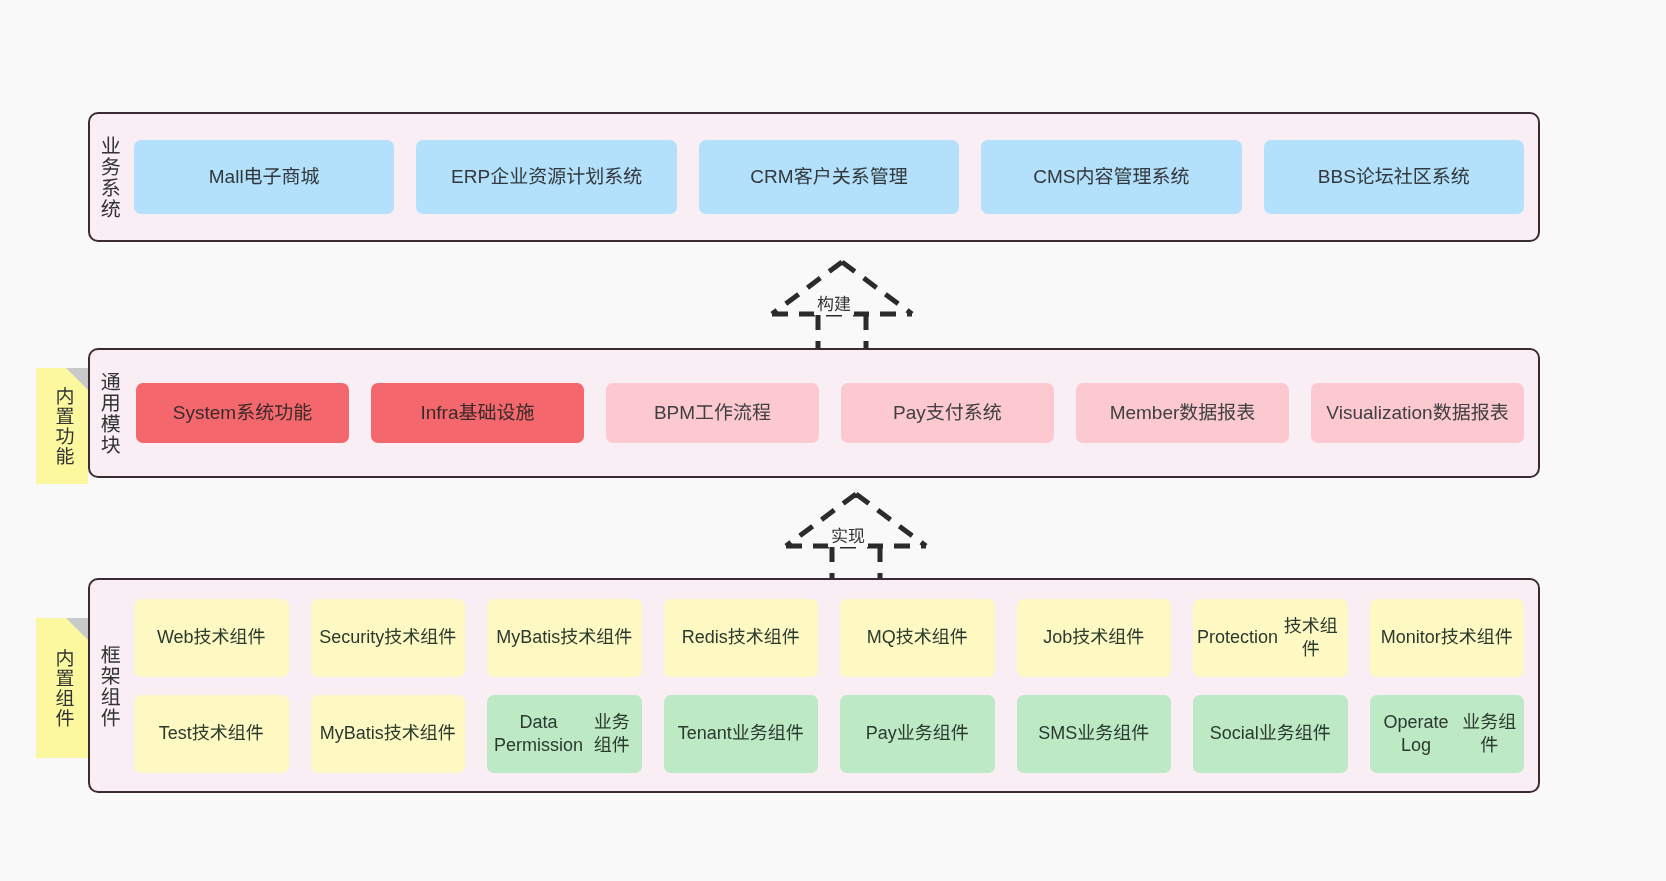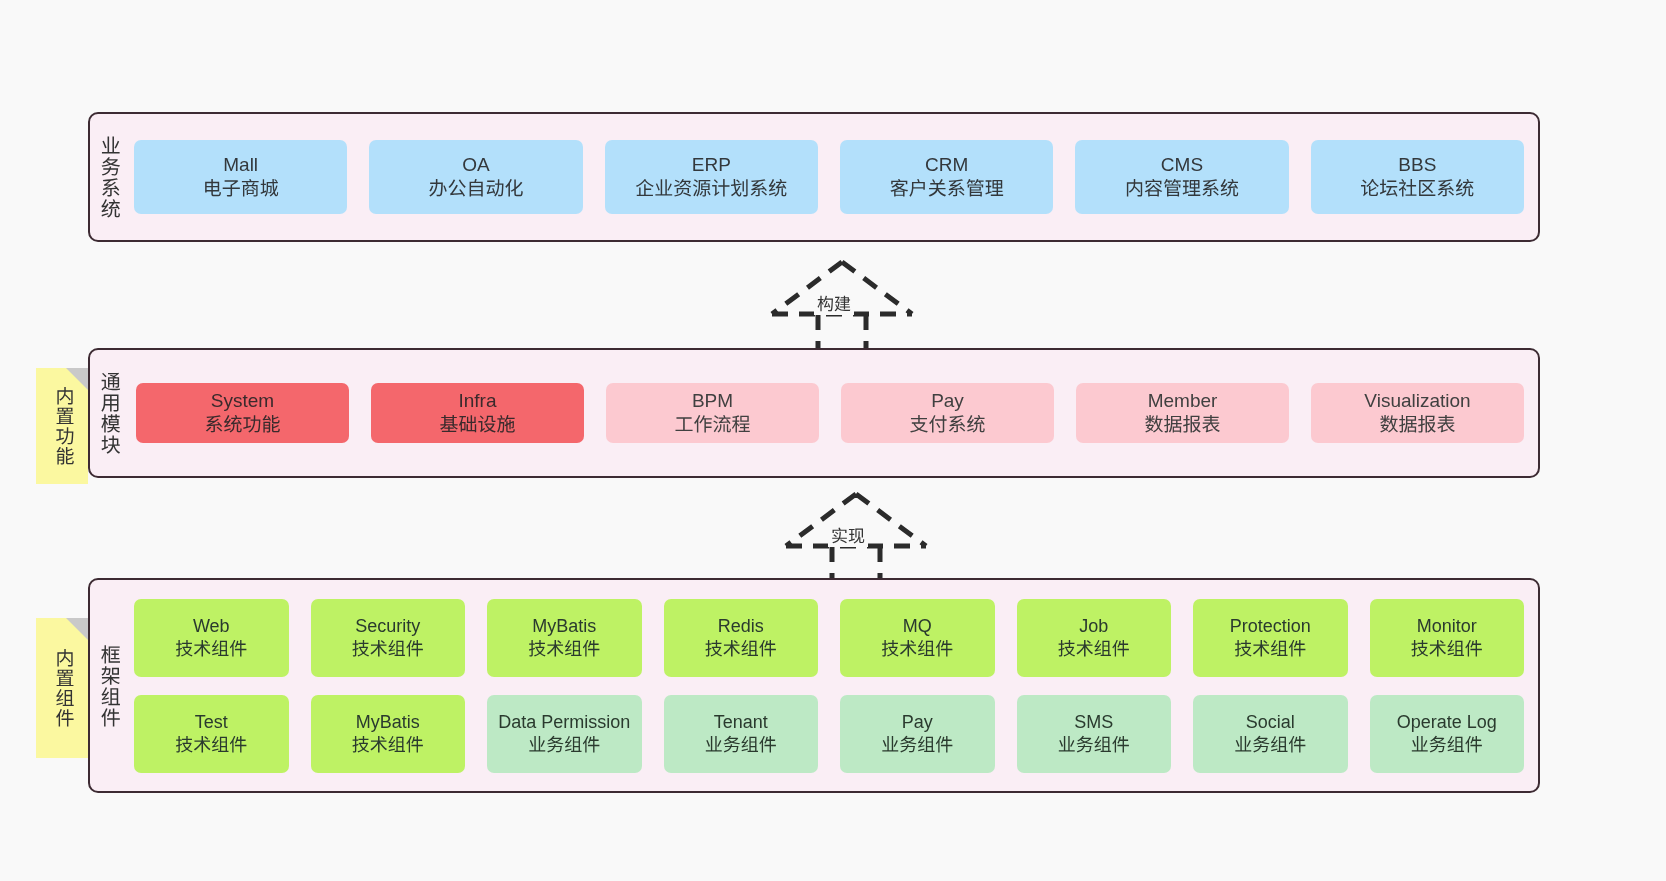--- a/index.html
+++ b/index.html
@@ -61,38 +61,38 @@
   .row {
     display: flex;
     gap: 22px;
     align-items: stretch;
   }
 
   .cell {
     flex: 1 1 0;
     border-radius: 7px;
     display: flex;
-    flex-direction: column;
+    flex-direction: row;
     align-items: center;
     justify-content: center;
     text-align: center;
     line-height: 1.27;
     font-size: 19px;
     color: #2f3b36;
     padding: 6px 4px;
     box-sizing: border-box;
   }
   .cell .cell-name { display: block; }
   .cell .cell-sub  { display: block; }
 
   
   .c-blue        { background: #b3e0fb; color: #33383c; }
   .c-red-strong  { background: #f4676c; color: #3a2a2c; }
   .c-red-light   { background: #fcc9d0; color: #404040; }
-  .c-green-strong{ background: #bef264; color: #2a3a2e; }
+  .c-green-strong{ background: #fef9c3; color: #2a3a2e; }
   .c-green-light { background: #bde9c5; color: #2a3a2e; }
 
   
   #layer-business {
     left: 88px; top: 112px; width: 1452px; height: 130px;
   }
   #layer-business .layer-body { padding: 0 14px 0 6px; }
   #layer-business .cell { height: 74px; }
 
   #layer-common {
@@ -161,24 +161,20 @@
 
   <div class="layer" id="layer-business">
     <div class="layer-title">业务系统</div>
     <div class="layer-body">
       <div class="row">
         <div class="cell c-blue">
           <span class="cell-name">Mall</span>
           <span class="cell-sub">电子商城</span>
         </div>
         <div class="cell c-blue">
-          <span class="cell-name">OA</span>
-          <span class="cell-sub">办公自动化</span>
-        </div>
-        <div class="cell c-blue">
           <span class="cell-name">ERP</span>
           <span class="cell-sub">企业资源计划系统</span>
         </div>
         <div class="cell c-blue">
           <span class="cell-name">CRM</span>
           <span class="cell-sub">客户关系管理</span>
         </div>
         <div class="cell c-blue">
           <span class="cell-name">CMS</span>
           <span class="cell-sub">内容管理系统</span>

